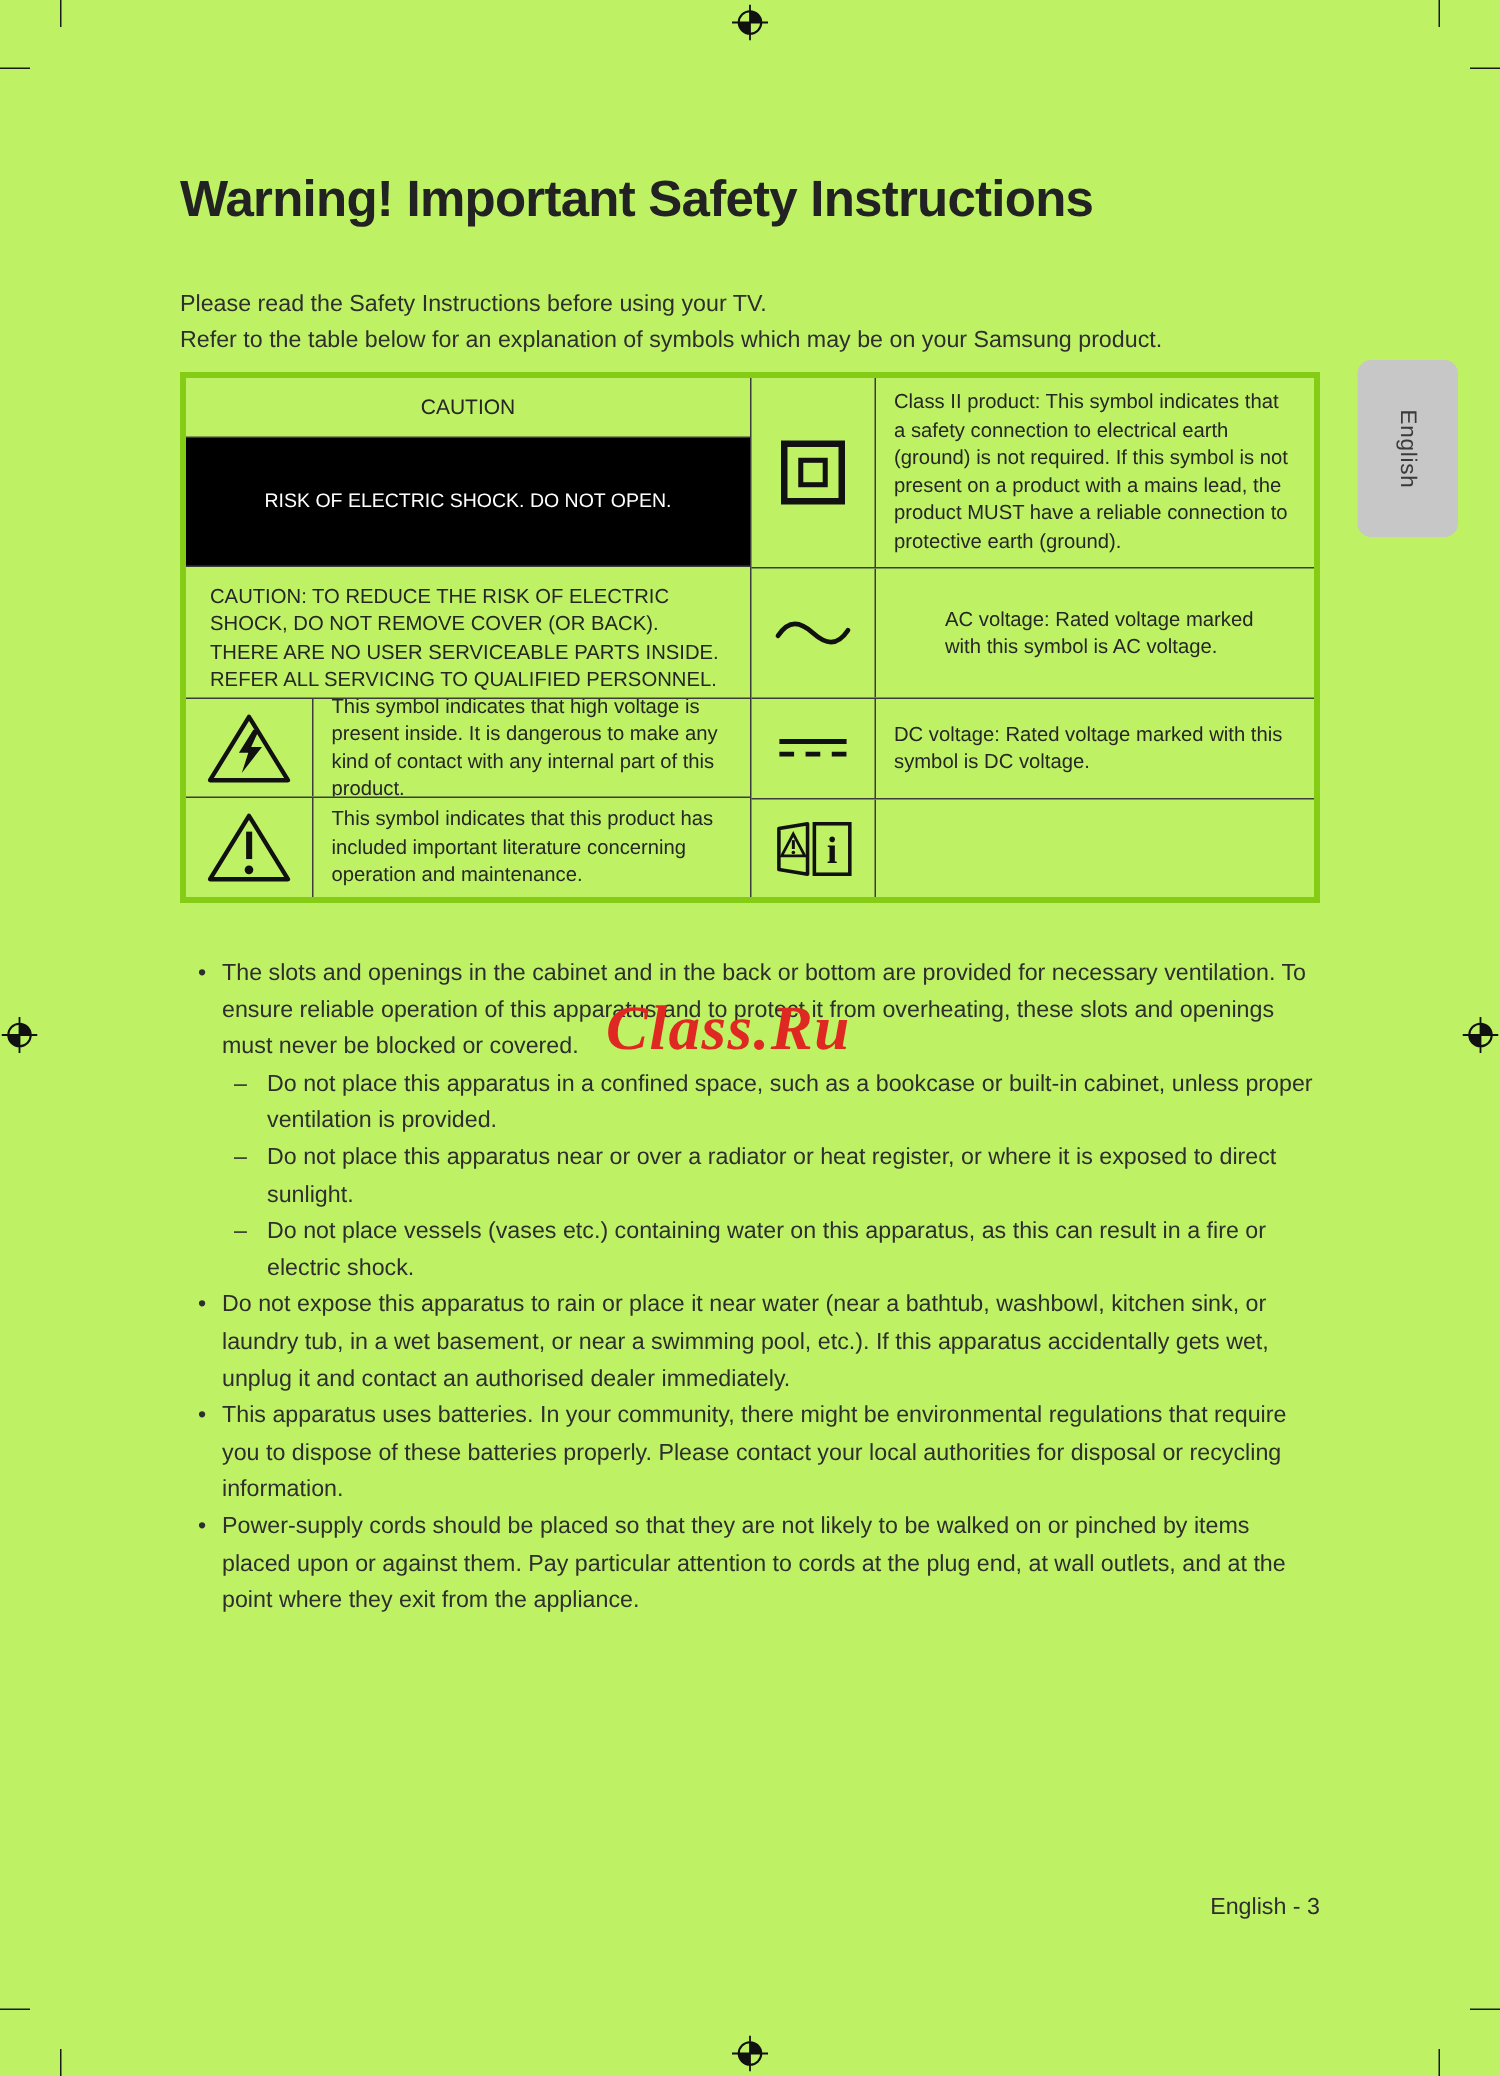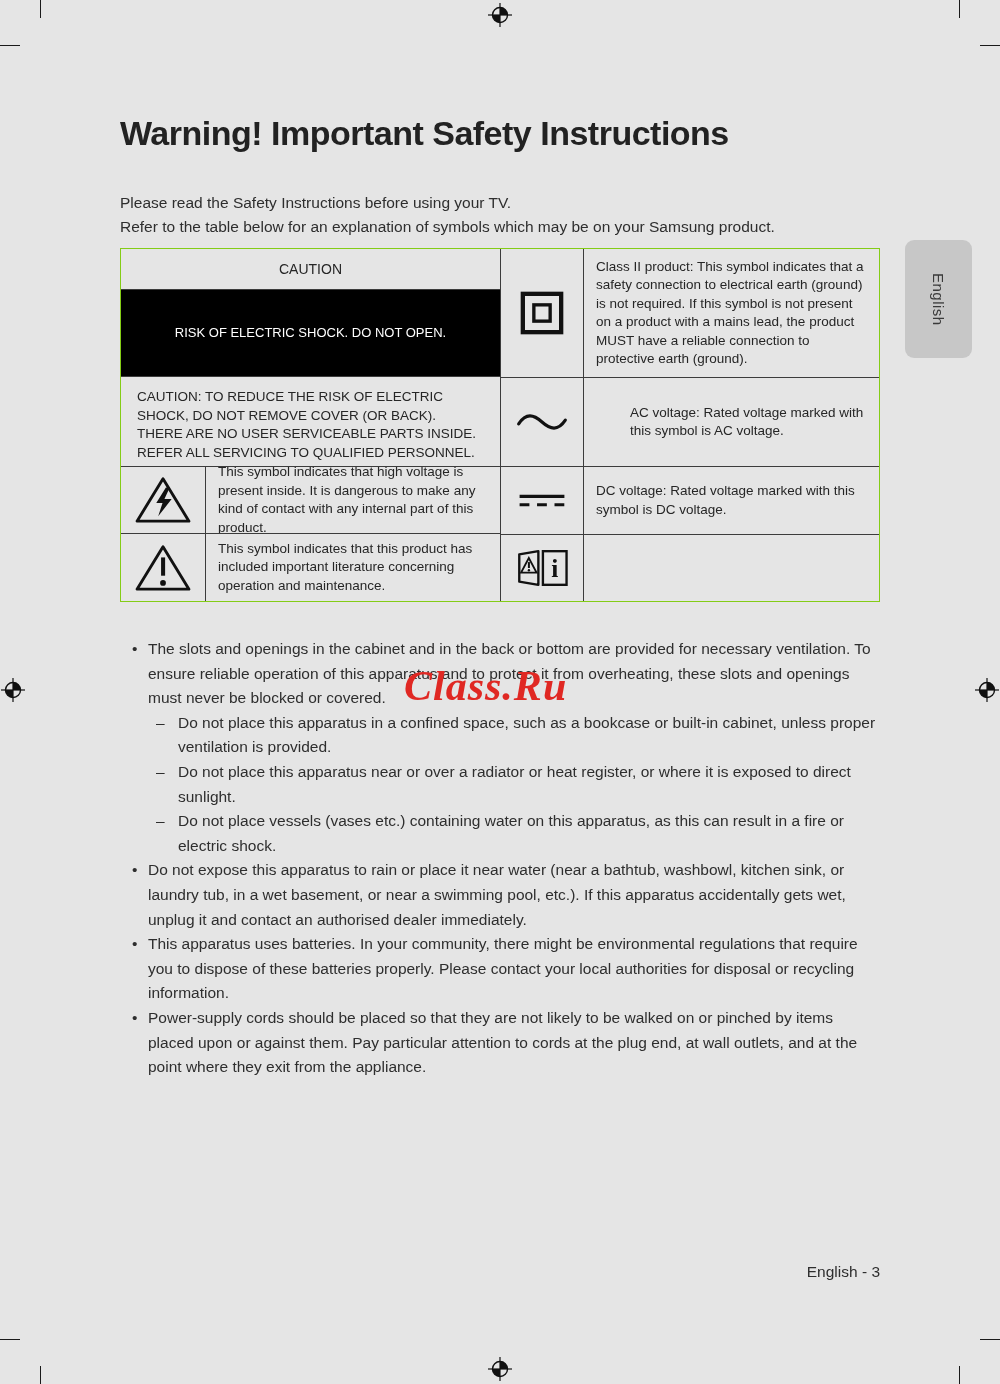--- a/index.html
+++ b/index.html
@@ -1,33 +1,33 @@
 <!DOCTYPE html>
 <html><head>
 <meta charset="utf-8">
 <style>
   * { margin:0; padding:0; box-sizing:border-box; }
   html,body { background:#ffffff; }
   body { font-family:"Liberation Sans","DejaVu Sans",sans-serif; color:#2a2a2a; }
-  .page { position:relative; width:1000px; height:1384px; background:#e5e5e5; overflow:hidden; margin:0 auto; }
+  .page { position:relative; width:1000px; height:1384px; background:#bef264; overflow:hidden; margin:0 auto; }
 
   
   .tick { position:absolute; background:#1a1a1a; }
   .tick.h { height:1px; width:20px; }
   .tick.v { width:1px; height:18px; }
 
   
   .regmark { position:absolute; width:24px; height:24px; }
 
   
   .title { position:absolute; left:120px; top:114px; font-size:34px; font-weight:bold; letter-spacing:-0.5px; color:#222; }
   .intro { position:absolute; left:120px; top:191px; font-size:15.5px; line-height:24px; color:#2e2e2e; }
 
   
-  .symbol-table { position:absolute; left:120px; top:248px; width:760px; height:354px; display:flex; border:1px solid #84cc16; font-size:13.5px; line-height:18.5px; color:#262626;justify-content:center; }
+  .symbol-table { position:absolute; left:120px; top:248px; width:760px; height:354px; display:flex; border:4px solid #84cc16; font-size:13.5px; line-height:18.5px; color:#262626;justify-content:center; }
   .tcol { display:flex; flex-direction:column; }
   .tcol.left { width:380px; border-right:1px solid #3c3c3c; }
   .tcol.right { width:378px; }
   .trow { border-bottom:1px solid #3c3c3c; display:flex; overflow:hidden; }
   .trow.last { border-bottom:none; }
   .caution-header { height:41px; align-items:center; justify-content:center; font-size:14px; }
   .risk-bar { height:87px; background:#000; color:#fff; align-items:center; justify-content:center; text-align:center; font-size:13px; }
   .caution-body { height:90px; padding:11px 16px 8px 16px; display:block; }
   .symrow-l { height:67px; }
   .symrow-l .sym-cell { width:85px; }

